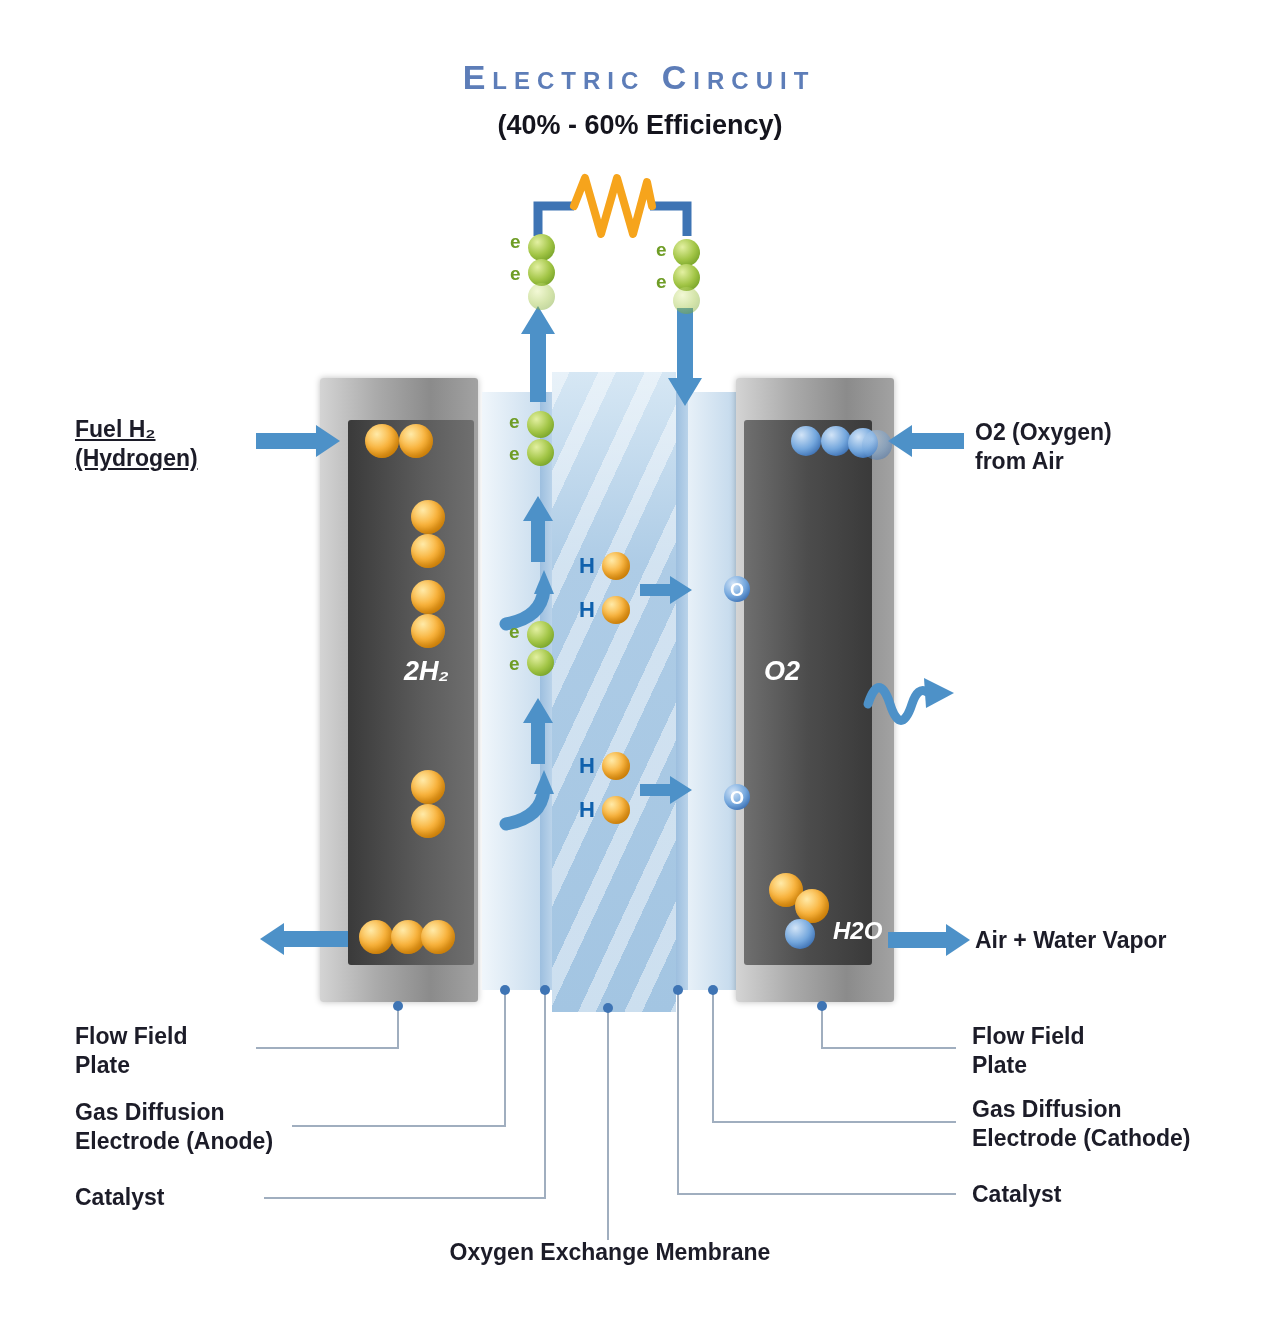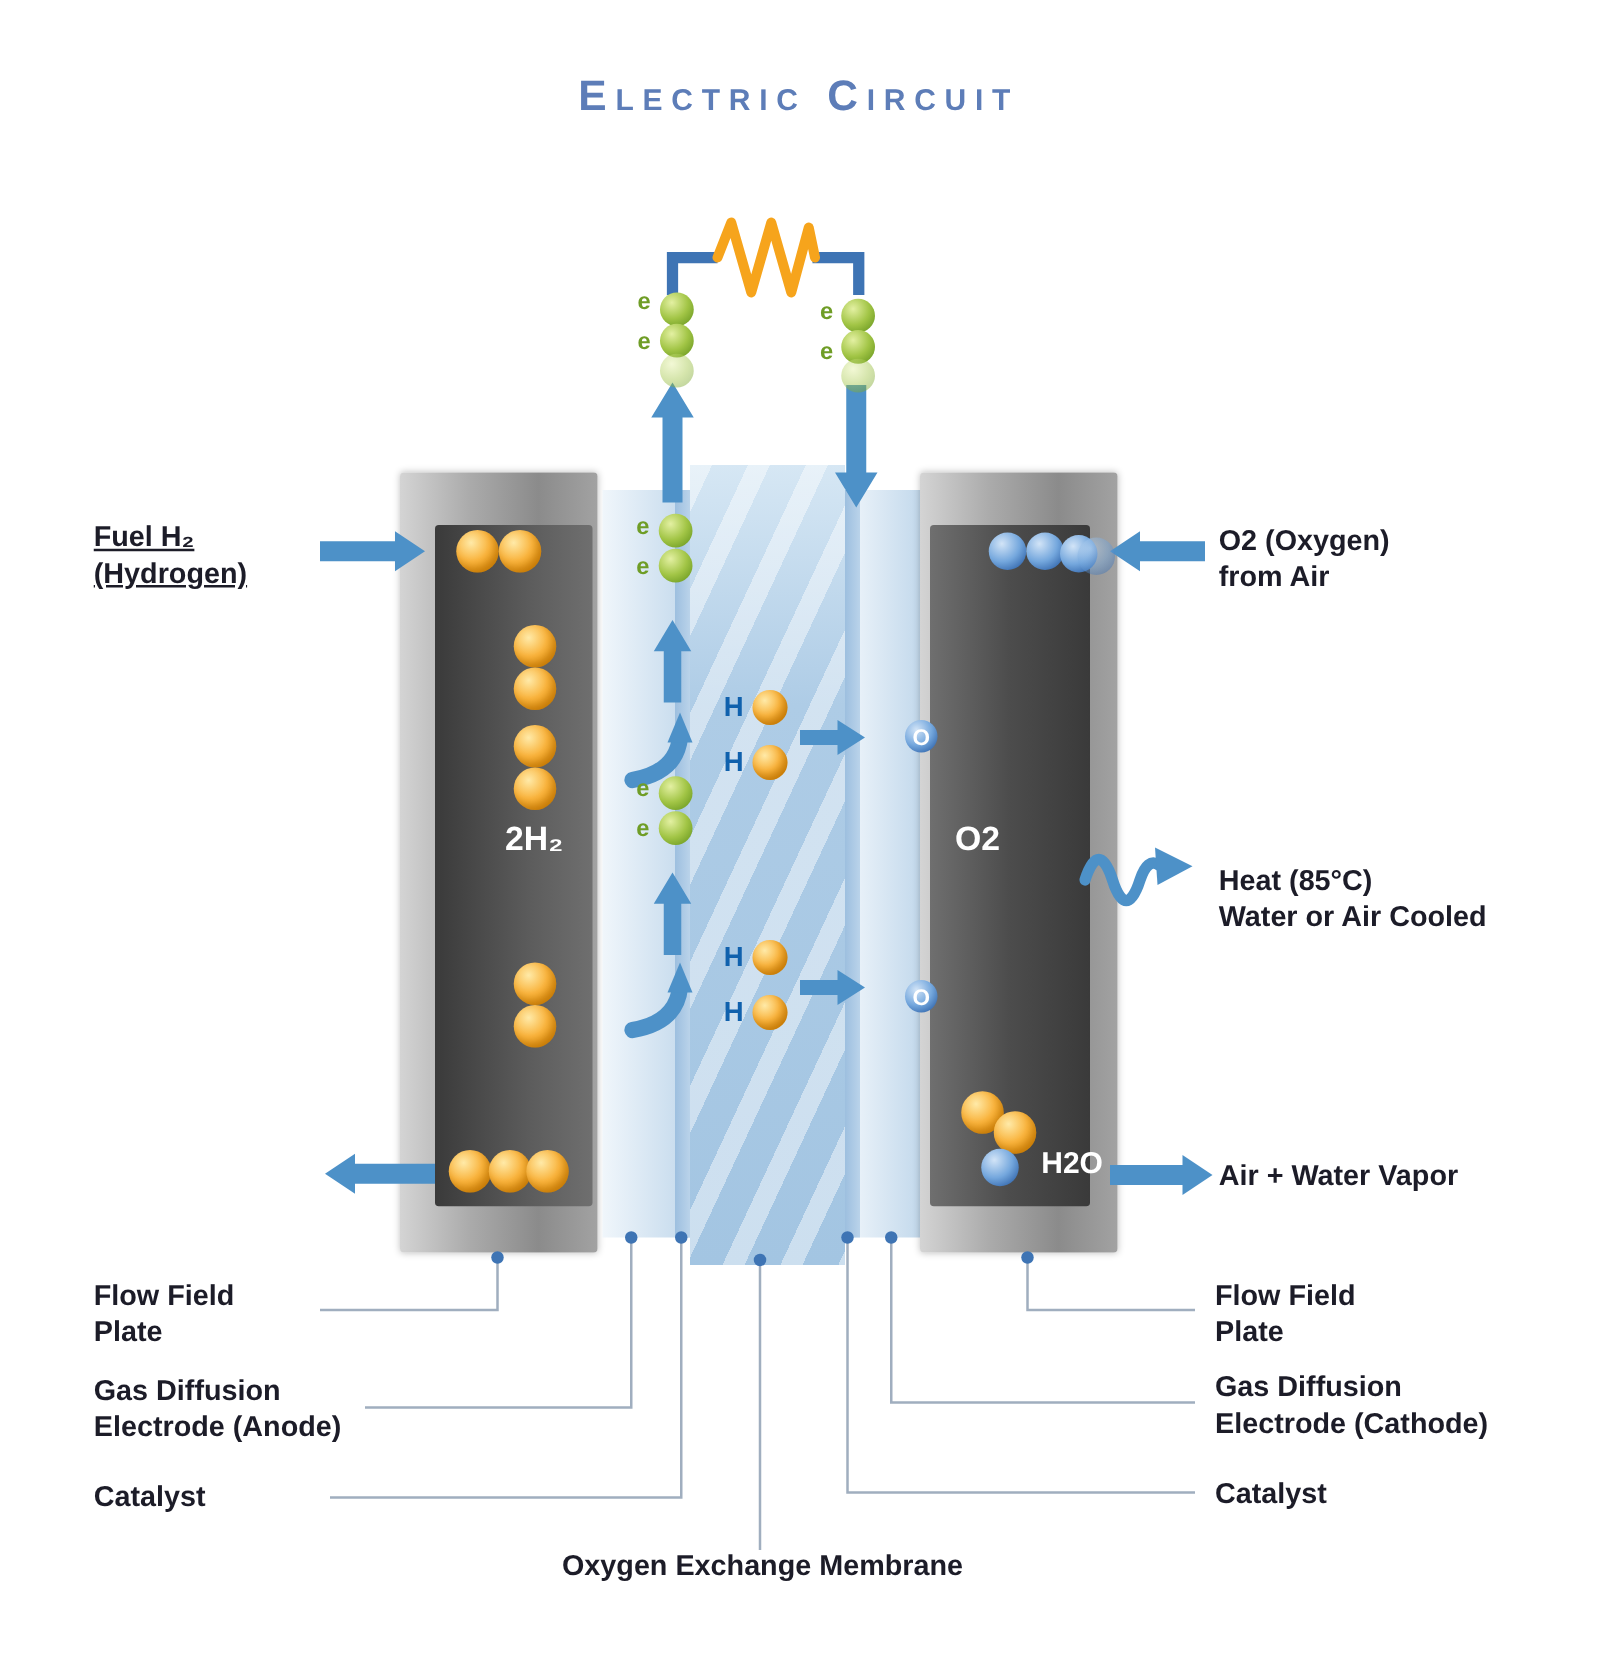--- a/index.html
+++ b/index.html
@@ -39,28 +39,29 @@
   .ball.blue{width:30px;height:30px;
     background:radial-gradient(circle at 35% 30%,#d2e4f7,#74a7dd 50%,#2e62a8 88%);}
   .ball.blue.small{width:26px;height:26px;}
   .ball.faded{opacity:.45;}
 
   .glyph{position:absolute;font-weight:bold;z-index:7;line-height:1;}
   .glyph.e{color:#6f9d26;font-size:19px;}
   .glyph.h{color:#1061ad;font-size:22px;}
   .glyph.o{color:#ffffff;font-size:18px;}
 
-  .plate-label{position:absolute;color:#ffffff;font-weight:bold;z-index:7;}
+  .plate-label{position:absolute;color:#ffffff;font-weight:bold;z-index:7;font-style:italic;}
 </style>
 </head>
 <body>
 
 <div class="canvas">
 
   <div class="title">Electric Circuit</div>
+  <div class="subtitle">(40% - 60% Efficiency)</div>
 
   <div class="layer plate" style="left:320px;top:378px;width:158px;height:624px;"></div>
   <div class="layer plate-inner" style="left:348px;top:420px;width:126px;height:545px;"></div>
   <div class="layer gde" style="left:482px;top:392px;width:70px;height:598px;"></div>
   <div class="layer catalyst-band" style="left:540px;top:392px;width:12px;height:598px;"></div>
   <div class="layer membrane" style="left:552px;top:372px;width:124px;height:640px;"></div>
   <div class="layer gde" style="left:676px;top:392px;width:60px;height:598px;"></div>
   <div class="layer catalyst-band" style="left:676px;top:392px;width:12px;height:598px;"></div>
   <div class="layer plate" style="left:736px;top:378px;width:158px;height:624px;"></div>
   <div class="layer plate-inner right" style="left:744px;top:420px;width:128px;height:545px;"></div>
@@ -207,22 +208,20 @@
   <div class="label" style="left:75px;top:415px;text-decoration:underline;">Fuel H₂
 (Hydrogen)</div>
   <div class="label" style="left:75px;top:1022px;">Flow Field
 Plate</div>
   <div class="label" style="left:75px;top:1098px;">Gas Diffusion
 Electrode (Anode)</div>
   <div class="label" style="left:75px;top:1183px;">Catalyst</div>
 
   <div class="label" style="left:975px;top:418px;">O2 (Oxygen)
 from Air</div>
-  <div class="label" style="left:975px;top:690px;">Heat (85°C)
-Water or Air Cooled</div>
   <div class="label" style="left:975px;top:926px;">Air + Water Vapor</div>
   <div class="label" style="left:972px;top:1022px;">Flow Field
 Plate</div>
   <div class="label" style="left:972px;top:1095px;">Gas Diffusion
 Electrode (Cathode)</div>
   <div class="label" style="left:972px;top:1180px;">Catalyst</div>
 
   <div class="label center" style="left:420px;top:1238px;width:380px;">Oxygen Exchange Membrane</div>
 
 </div>

